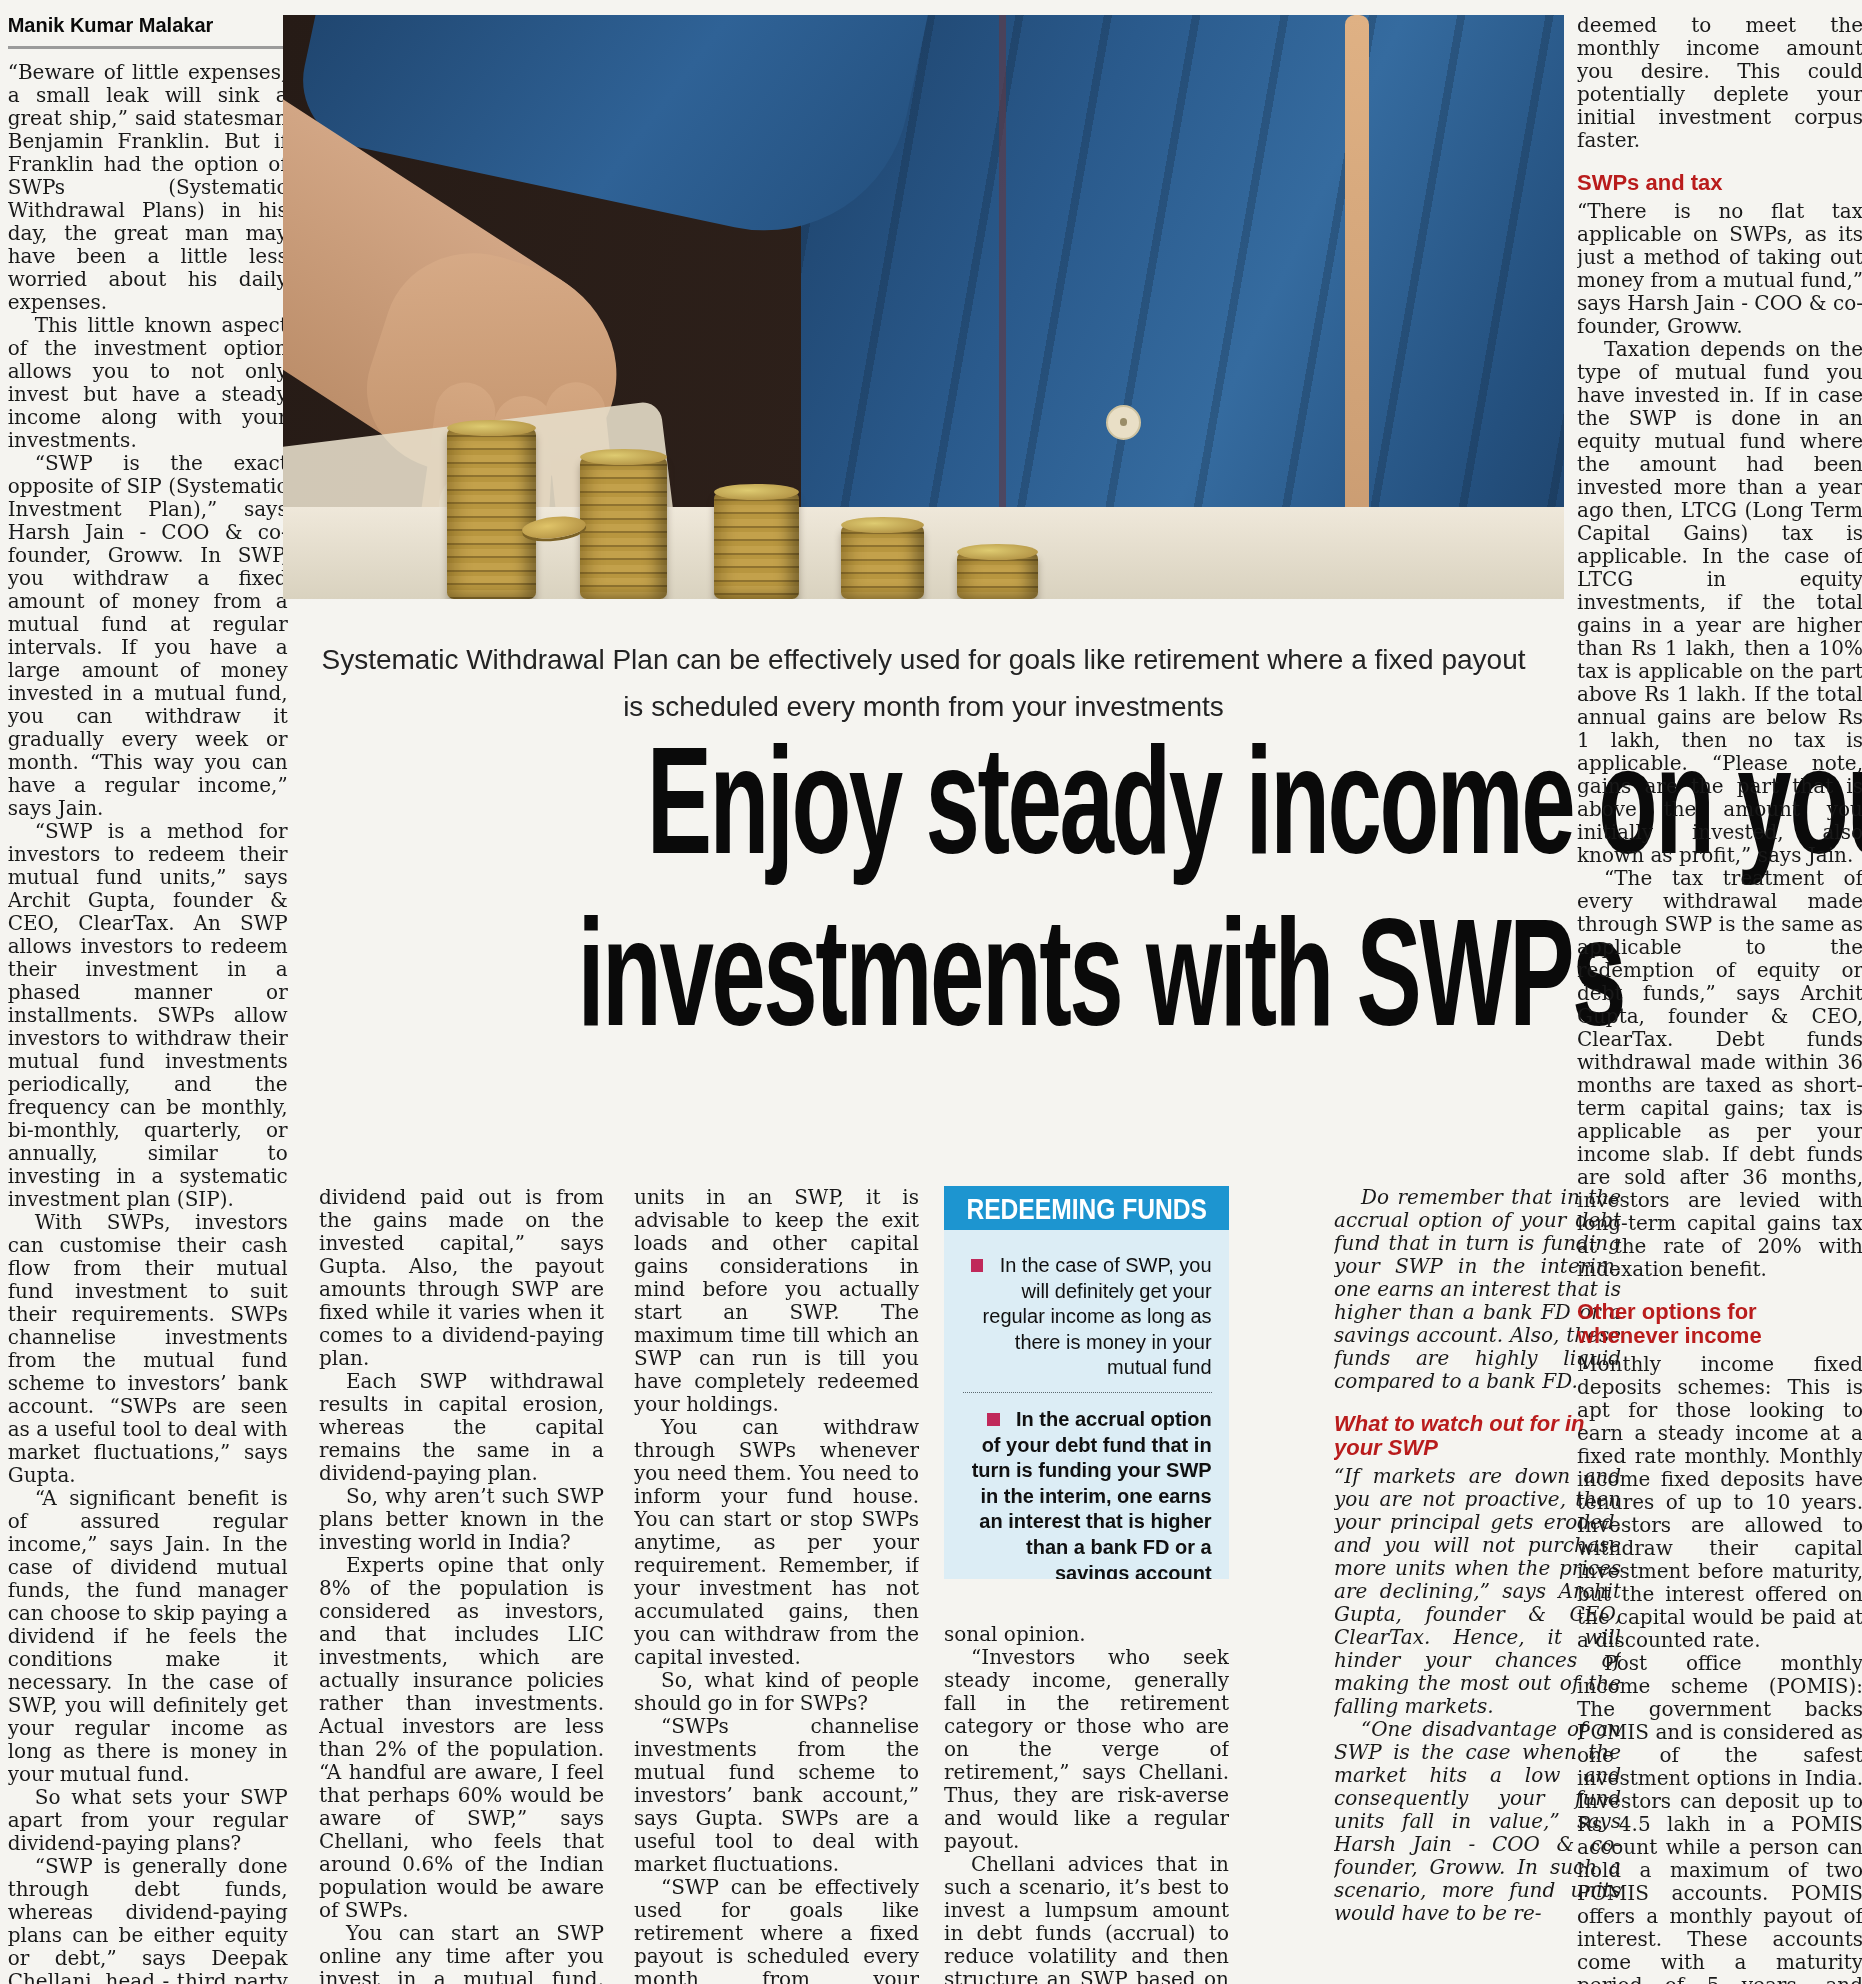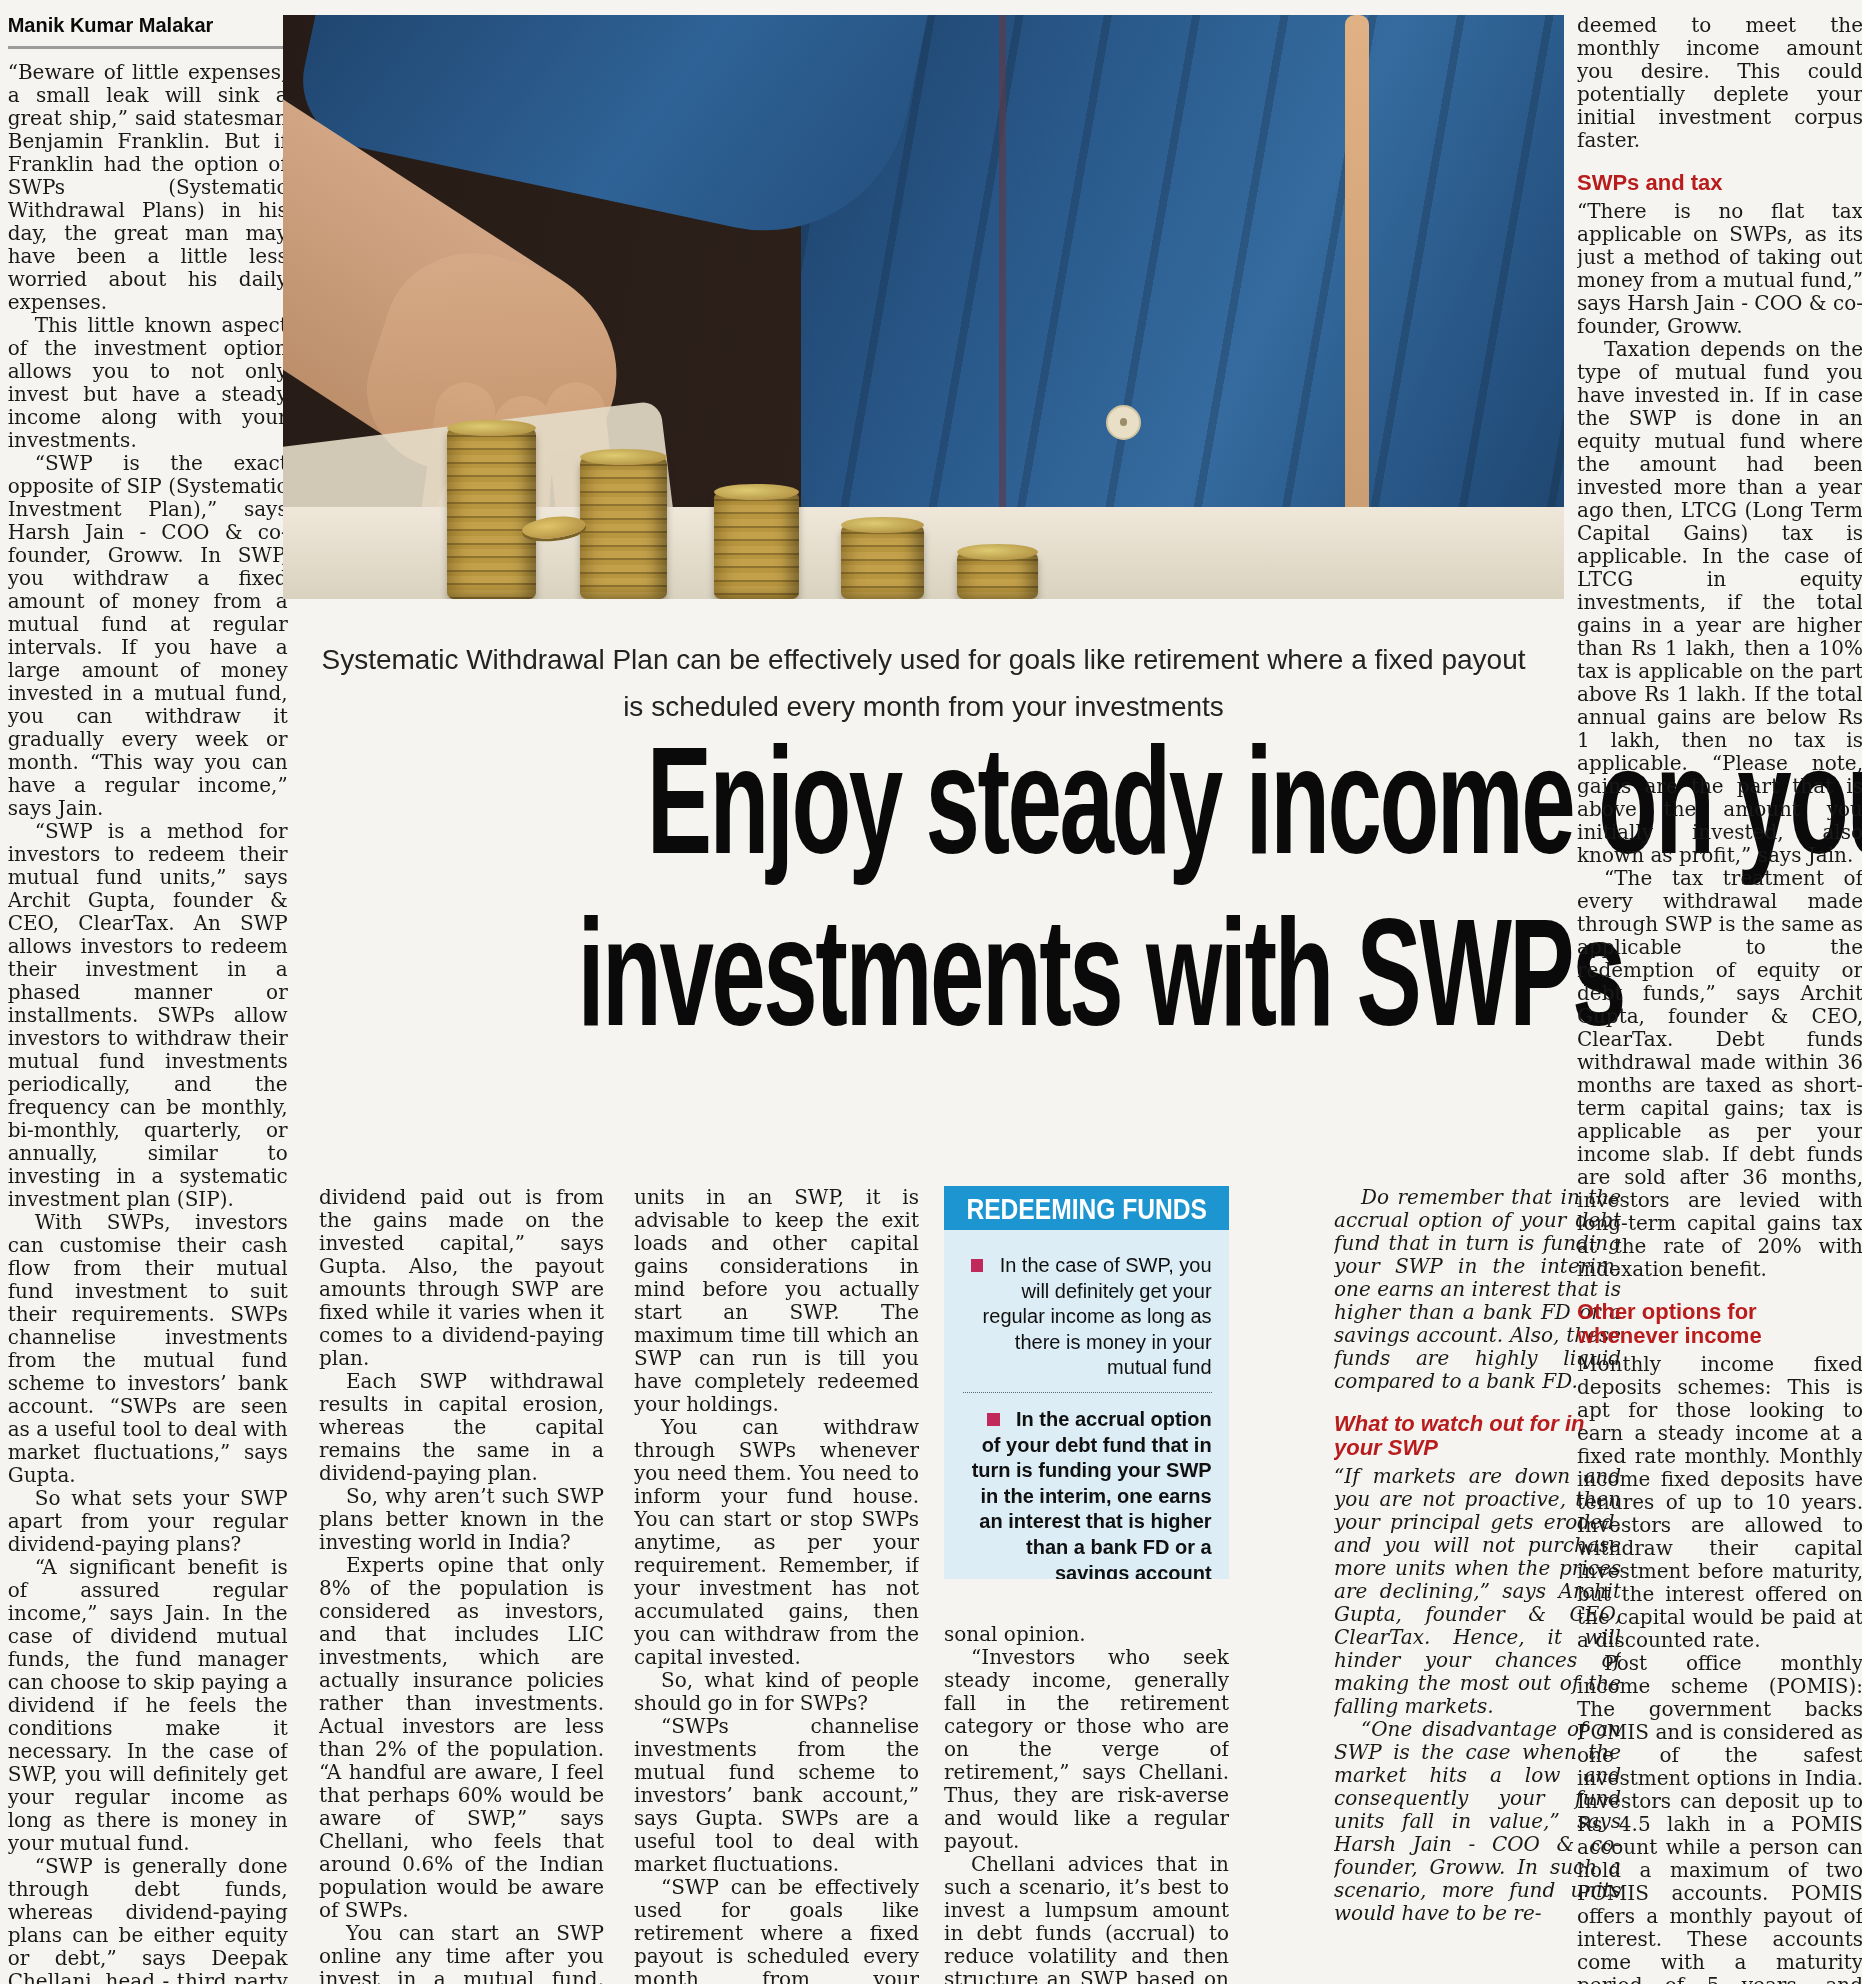--- a/index.html
+++ b/index.html
@@ -98,22 +98,22 @@
 
   <div class="rail left-rail">
     <div class="byline">Manik Kumar Malakar</div>
     <div class="byline-rule"></div>
     <div>
         <p>“Beware of little expenses; a small leak will sink a great ship,” said statesman Benjamin Franklin. But if Franklin had the option of SWPs (Systematic Withdrawal Plans) in his day, the great man may have been a little less worried about his daily expenses.</p>
         <p class="ind">This little known aspect of the investment option allows you to not only invest but have a steady income along with your investments.</p>
         <p class="ind">“SWP is the exact opposite of SIP (Systematic Investment Plan),” says Harsh Jain - COO &amp; co-founder, Groww. In SWP, you withdraw a fixed amount of money from a mutual fund at regular intervals. If you have a large amount of money invested in a mutual fund, you can withdraw it gradually every week or month. “This way you can have a regular income,” says Jain.</p>
         <p class="ind">“SWP is a method for investors to redeem their mutual fund units,” says Archit Gupta, founder &amp; CEO, ClearTax. An SWP allows investors to redeem their investment in a phased manner or installments. SWPs allow investors to withdraw their mutual fund investments periodically, and the frequency can be monthly, bi-monthly, quarterly, or annually, similar to investing in a systematic investment plan (SIP).</p>
         <p class="ind">With SWPs, investors can customise their cash flow from their mutual fund investment to suit their requirements. SWPs channelise investments from the mutual fund scheme to investors’ bank account. “SWPs are seen as a useful tool to deal with market fluctuations,” says Gupta.</p>
+        <p class="ind">“A significant benefit is of assured regular income,” says Jain. In the case of dividend mutual funds, the fund manager can choose to skip paying a dividend if he feels the conditions make it necessary. In the case of SWP, you will definitely get your regular income as long as there is money in your mutual fund.</p>
         <p class="ind">So what sets your SWP apart from your regular dividend-paying plans?</p>
-        <p class="ind">“A significant benefit is of assured regular income,” says Jain. In the case of dividend mutual funds, the fund manager can choose to skip paying a dividend if he feels the conditions make it necessary. In the case of SWP, you will definitely get your regular income as long as there is money in your mutual fund.</p>
         <p class="ind">“SWP is generally done through debt funds, whereas dividend-paying plans can be either equity or debt,” says Deepak Chellani, head - third party products, Prabhudas Lilladher.</p>
       </div>
   </div>
 
   <div class="photo">
     <div class="shirt"></div>
     <div class="shirt-folds"></div>
     <div class="seam"></div>
     <div class="placket"></div>
     <div class="btn1"></div>

